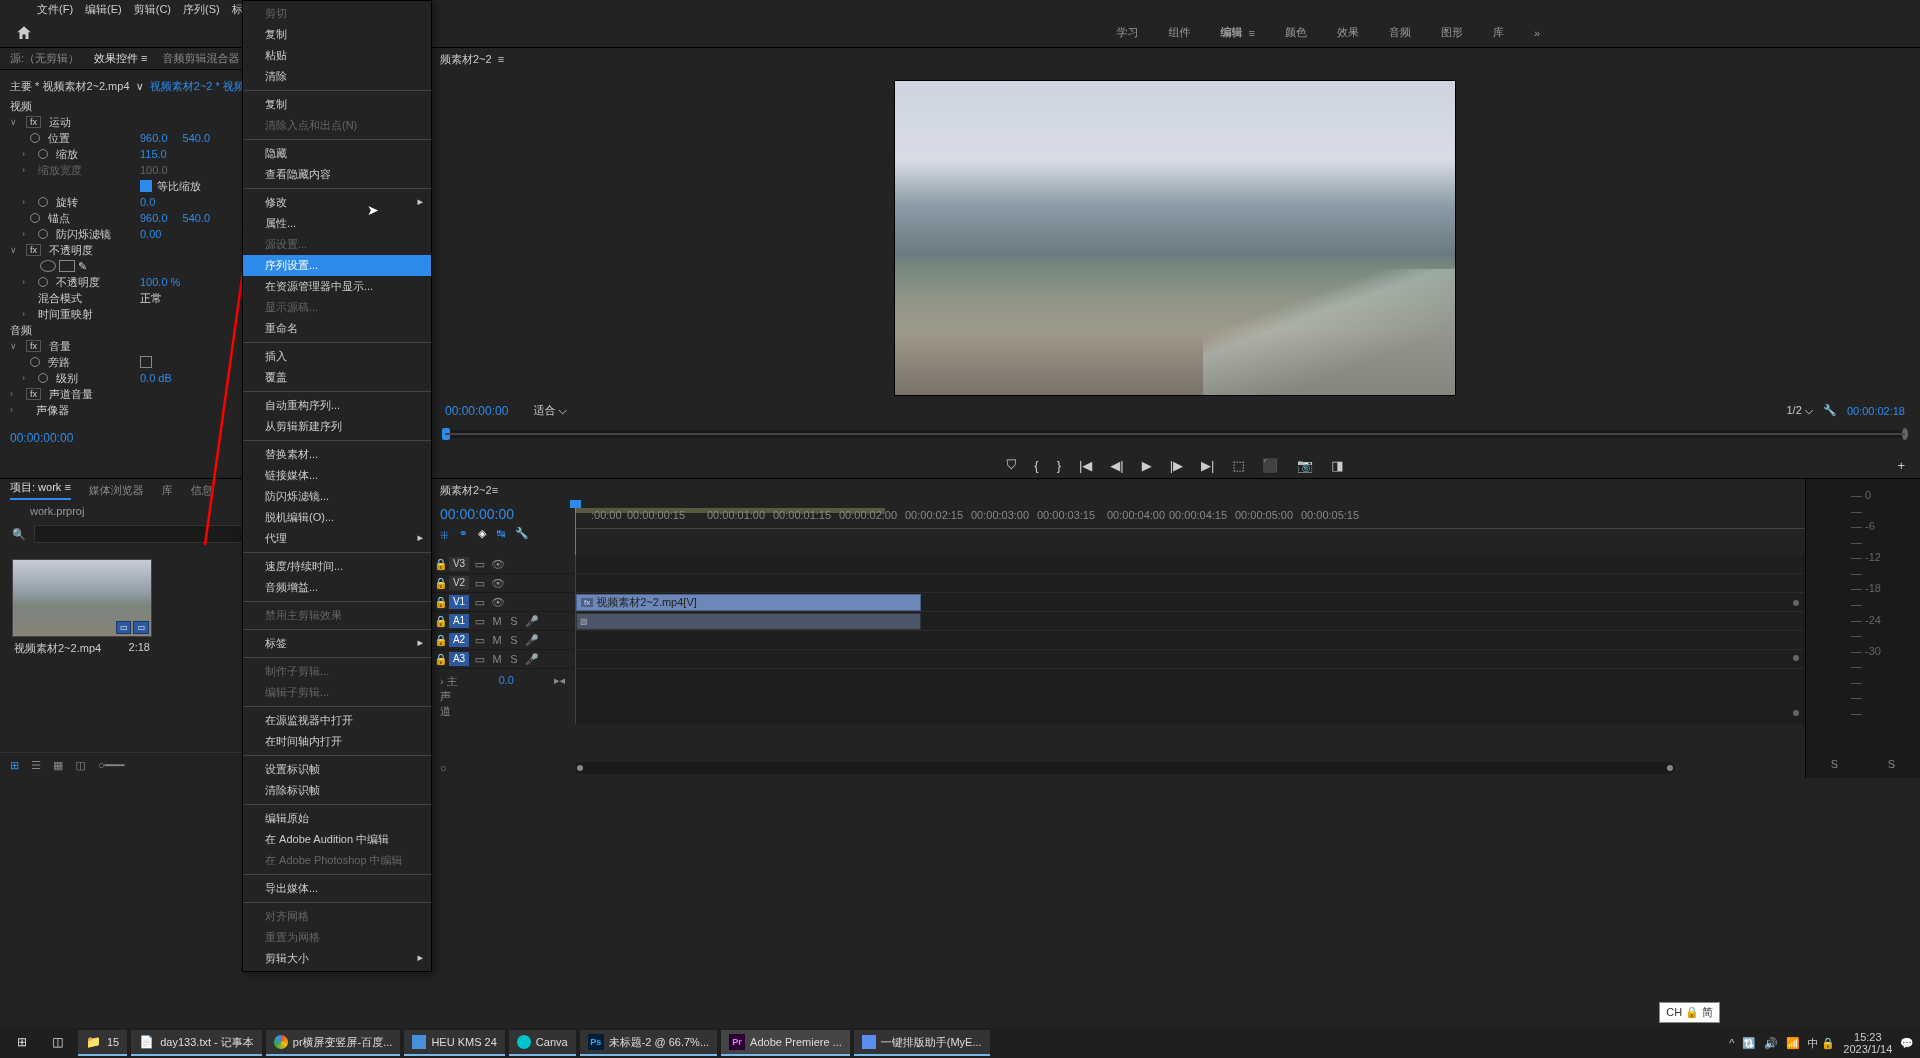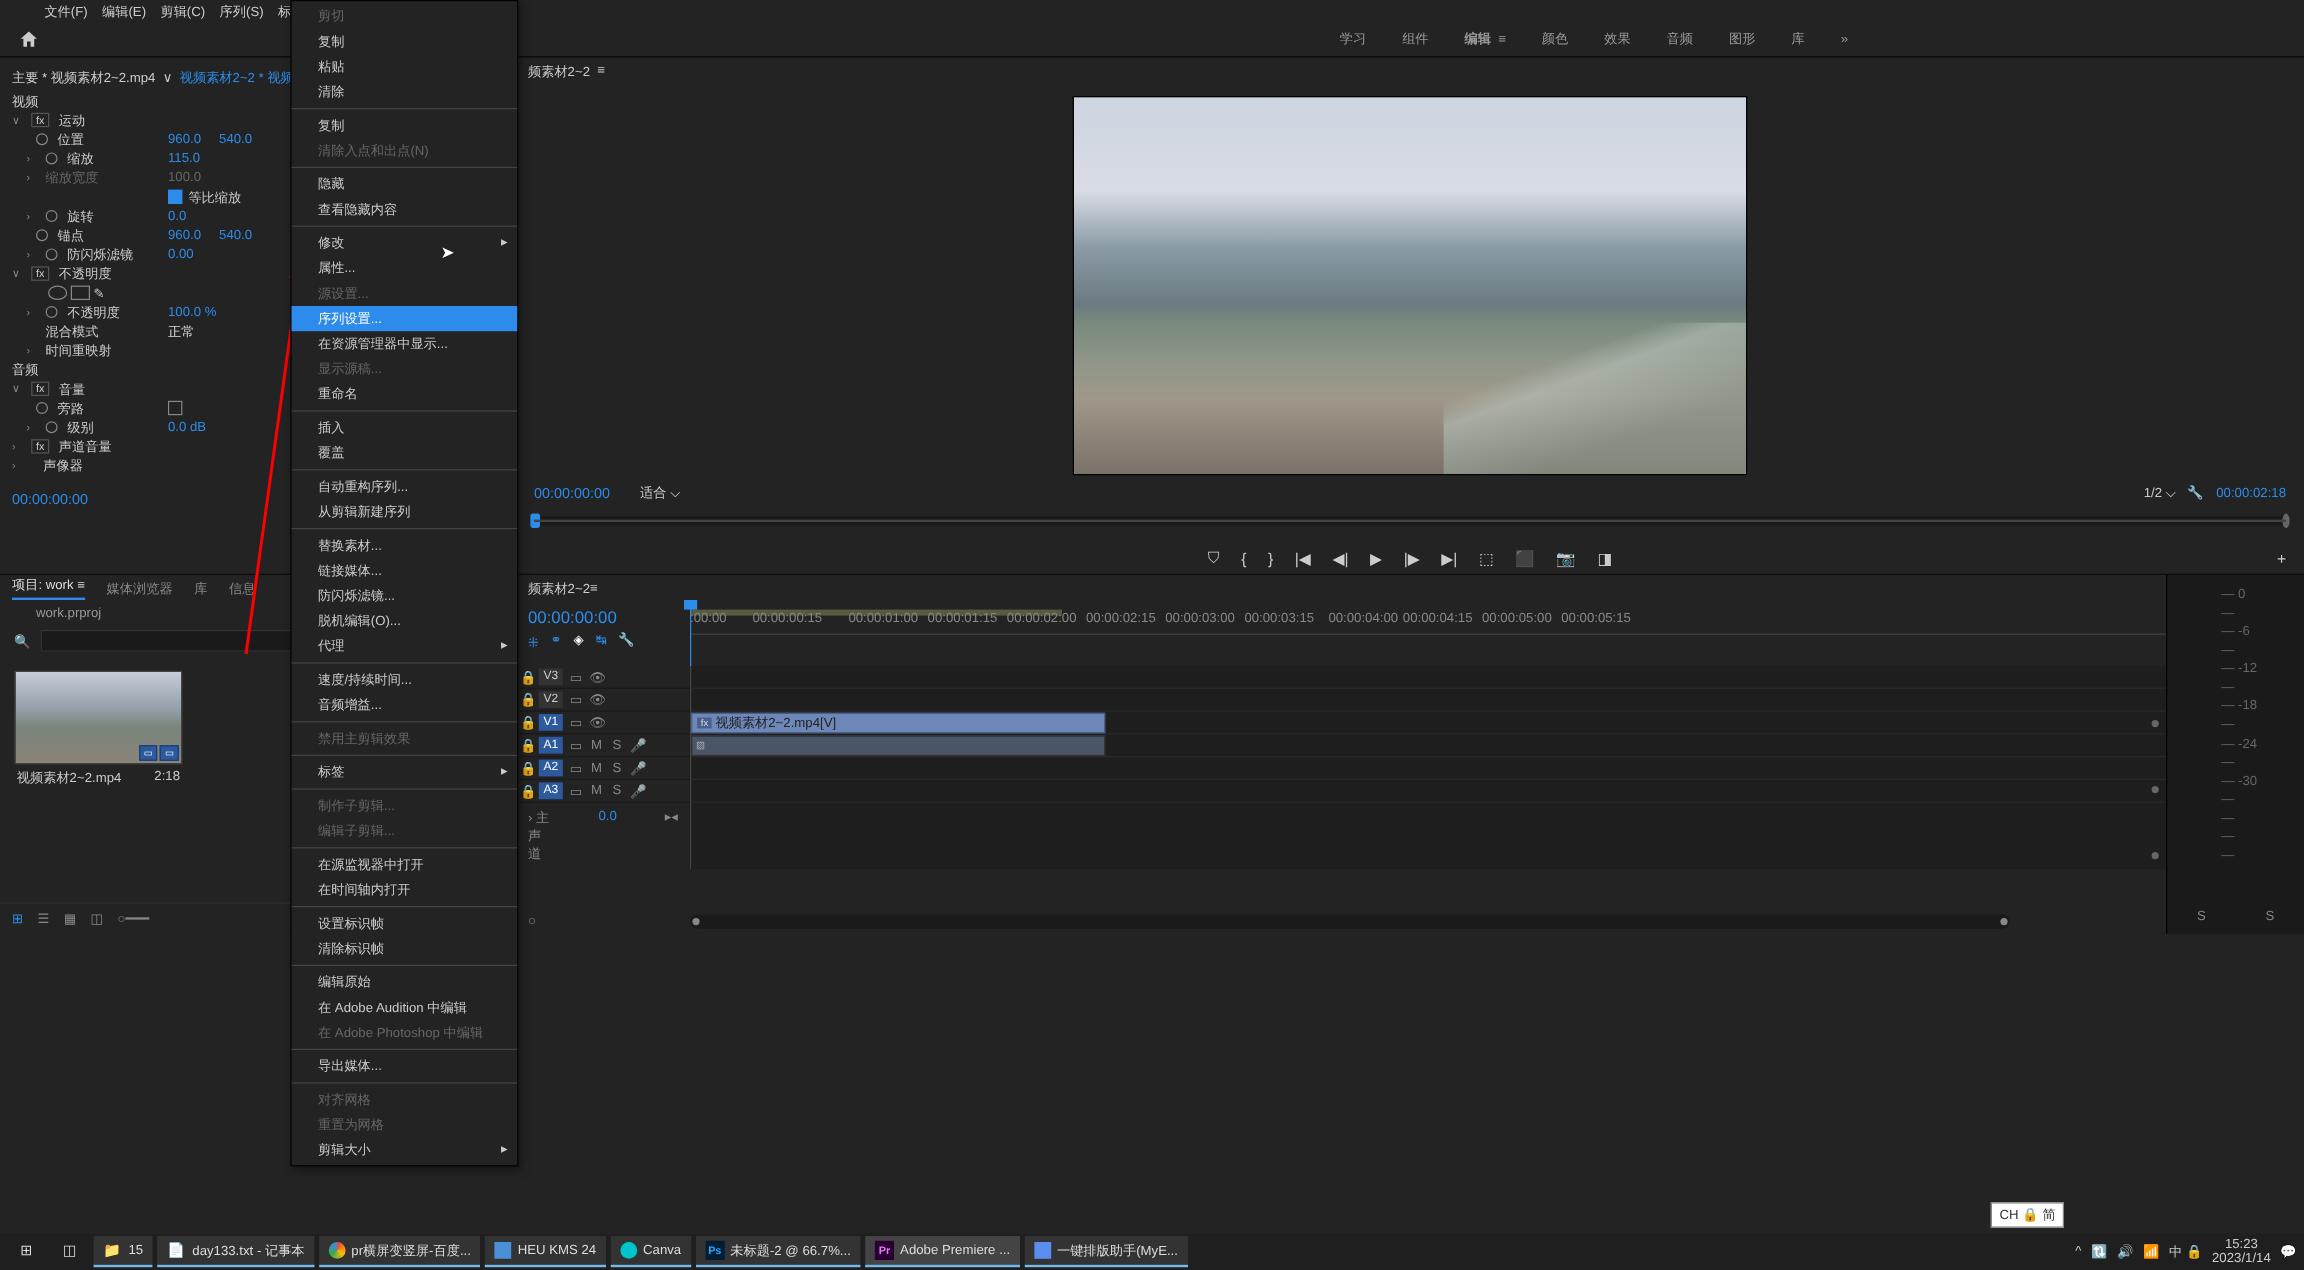--- a/index.html
+++ b/index.html
@@ -156,20 +156,25 @@
     <span>音频</span>
     <span>图形</span>
     <span>库</span>
     <span>»</span>
   </div>
 </div>
 
 <div class="panel-row">
 
   <div class="source-panel">
+    <div class="panel-tabs">
+      <span>源:（无剪辑）</span>
+      <span class="tab-active"><span>效果控件</span> ≡</span>
+      <span>音频剪辑混合器</span>
+    </div>
     <div class="effect-controls">
       <div class="ec-header"><span>主要 * 视频素材2~2.mp4</span> &nbsp;∨&nbsp; <span class="clip-link">视频素材2~2 * 视频素材</span></div>
       <div class="ec-row">
           <span class="ec-label">视频</span>
         </div>
       <div class="ec-row">
           <span class="ec-label">
             <span class="arrow">∨</span>
             <span class="fx-badge">fx</span>
             <span>运动</span>
@@ -385,21 +390,21 @@
           <span>⁜</span>
           <span>⚭</span>
           <span class="active">◈</span>
           <span>↹</span>
           <span class="wrench">🔧</span>
         </div>
       </div>
       <div class="tl-ruler">
         <div class="work-area"></div>
         <div class="ruler-marks">
-          <span style="left:0">:00:00</span>
+          <span style="left:16px">:00:00</span>
           <span style="left:52px">00:00:00:15</span>
           <span style="left:132px">00:00:01:00</span>
           <span style="left:198px">00:00:01:15</span>
           <span style="left:264px">00:00:02:00</span>
           <span style="left:330px">00:00:02:15</span>
           <span style="left:396px">00:00:03:00</span>
           <span style="left:462px">00:00:03:15</span>
           <span style="left:532px">00:00:04:00</span>
           <span style="left:594px">00:00:04:15</span>
           <span style="left:660px">00:00:05:00</span>

